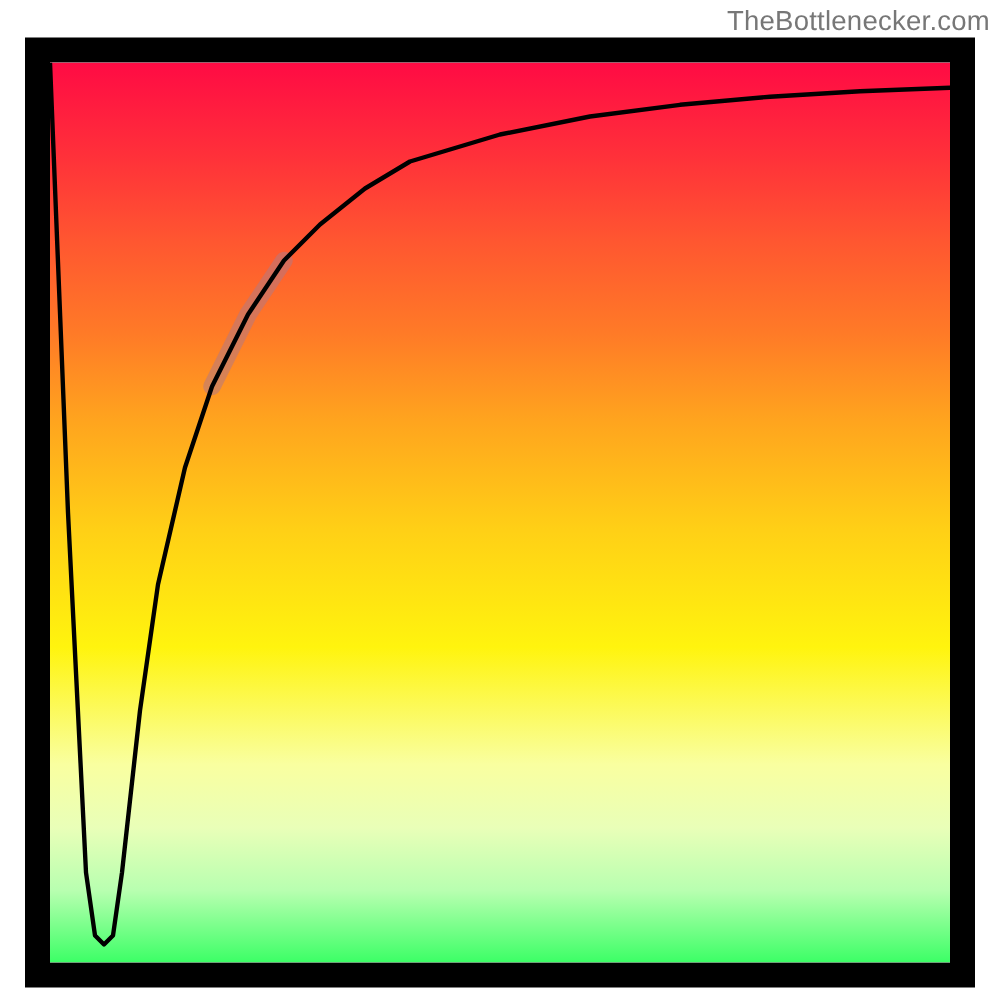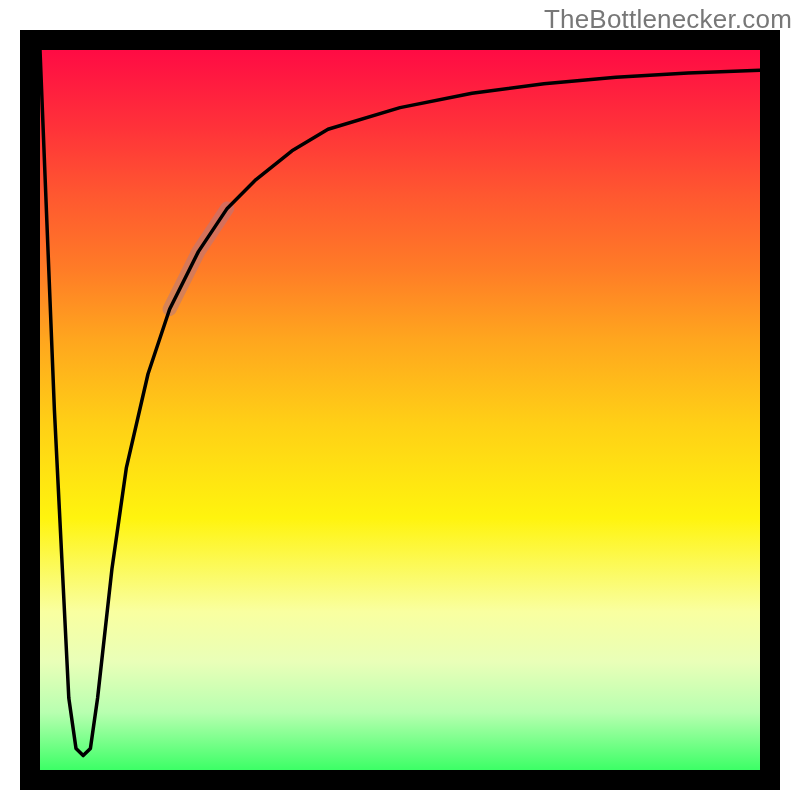--- a/index.html
+++ b/index.html
@@ -14,21 +14,21 @@
   .container {
     position: relative;
     width: 800px;
     height: 800px;
   }
   .watermark {
     position: absolute;
     top: 4px;
     right: 8px;
     color: #777;
-    font-size: 26px;
+    font-size: 22px;
     font-weight: 500;
     letter-spacing: 0.2px;
     z-index: 5;
   }
   .plot-frame {
     position: absolute;
     left: 20px;
     top: 30px;
     width: 760px;
     height: 760px;

